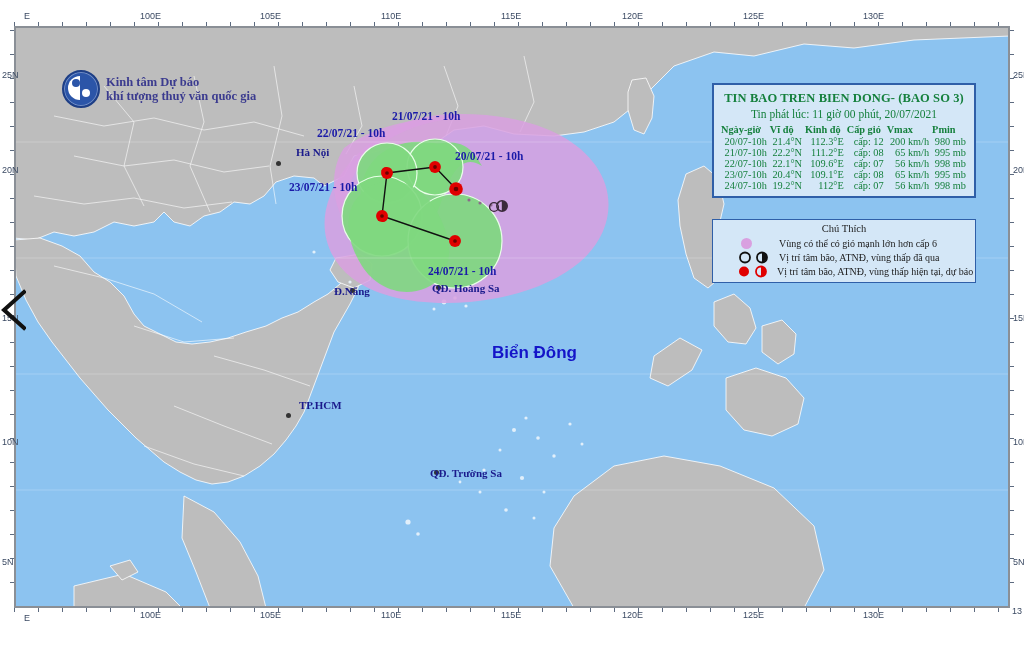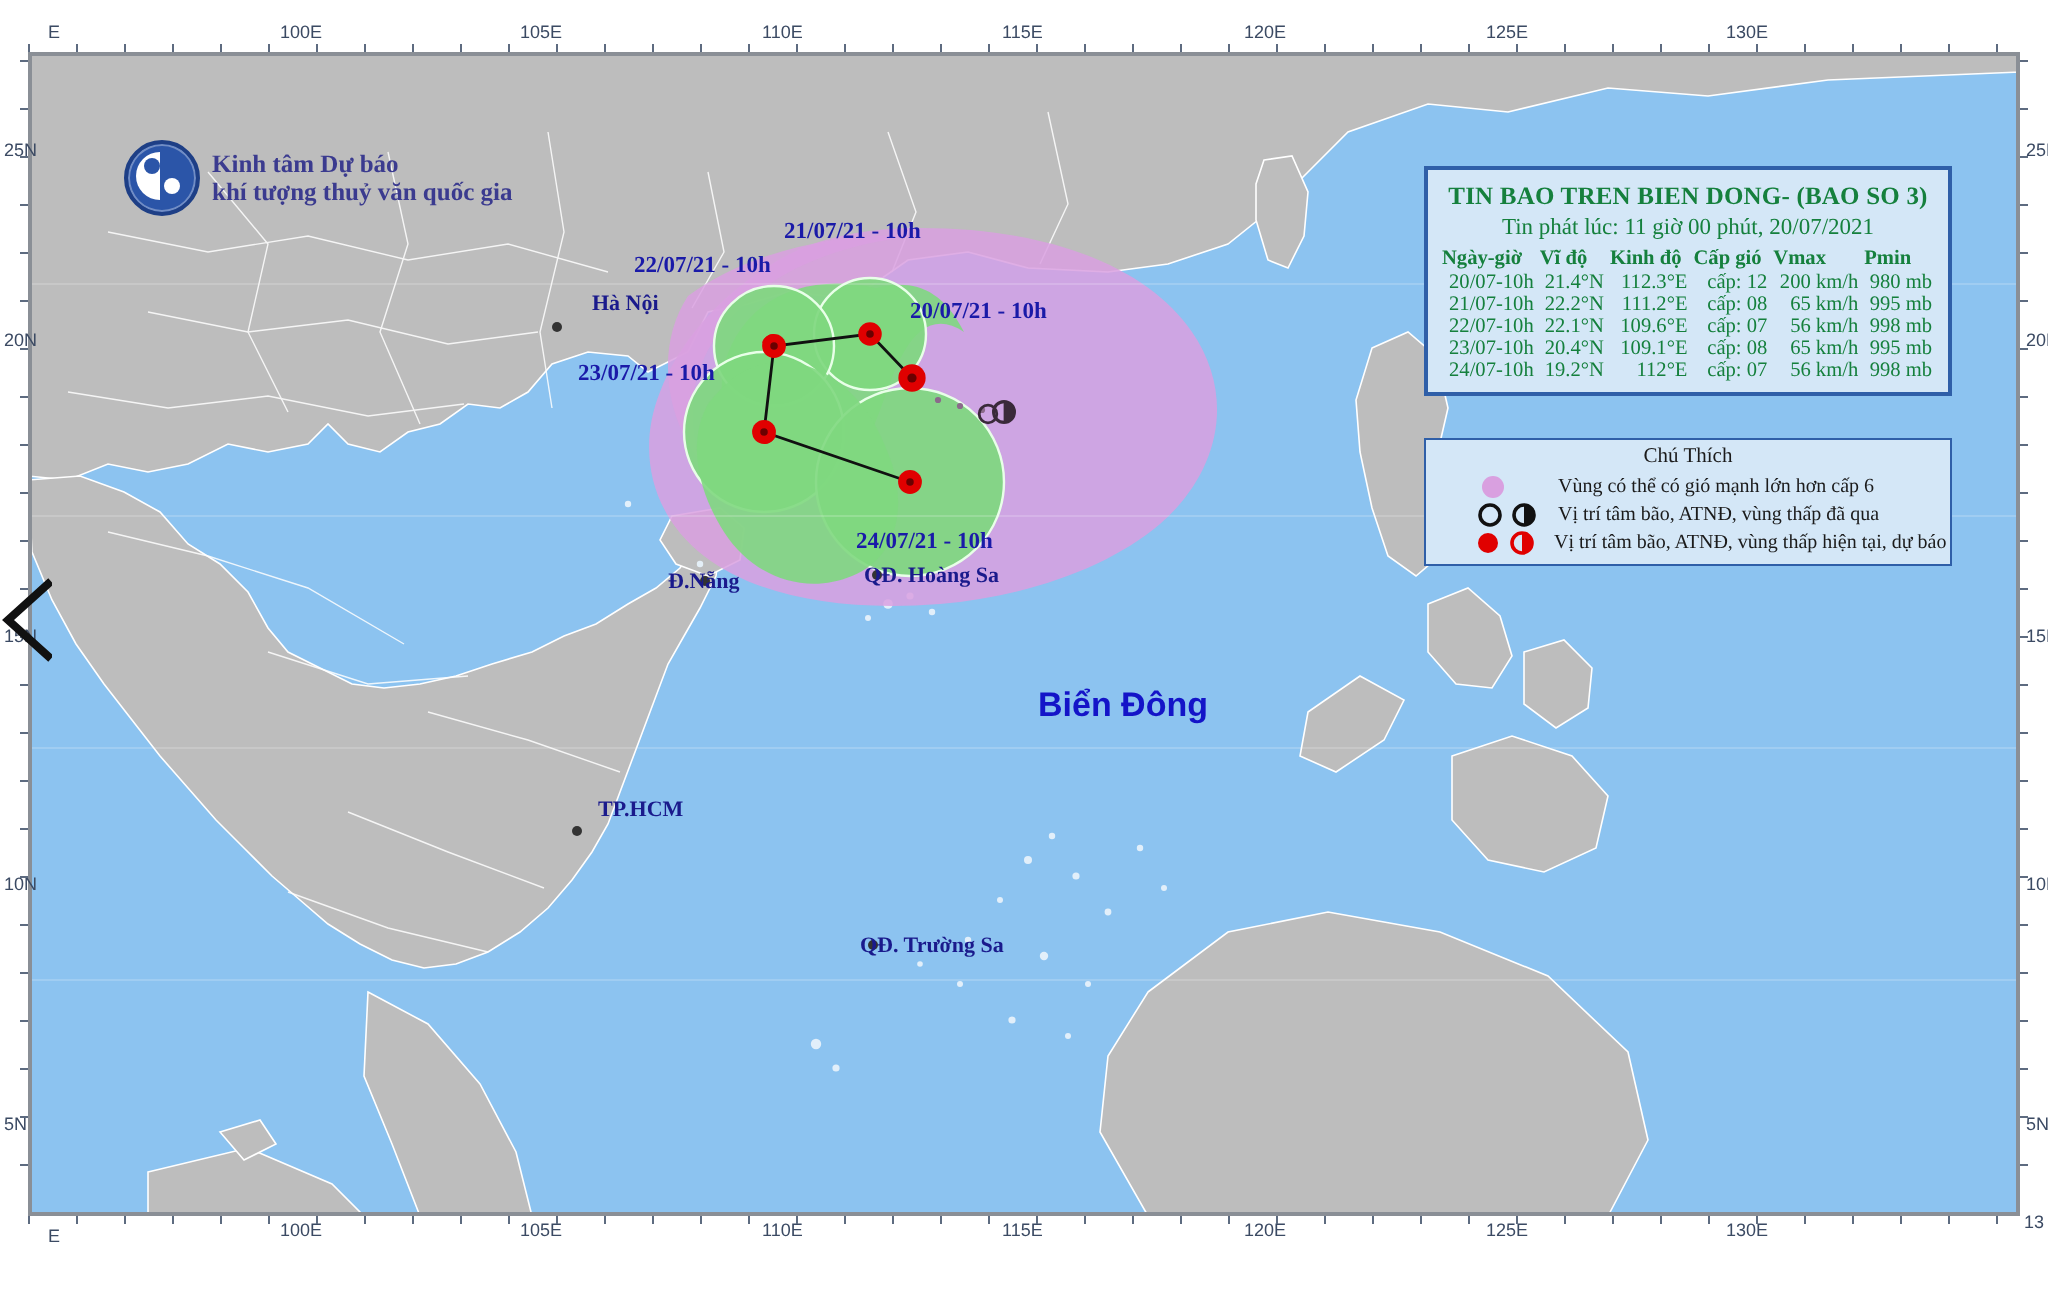--- a/index.html
+++ b/index.html
@@ -284,21 +284,21 @@
       </div>
 
     <div id="tracklabels">
         <div class="tlabel" style="left: 378px; top: 84px;">21/07/21 - 10h</div>
         <div class="tlabel" style="left: 303px; top: 101px;">22/07/21 - 10h</div>
         <div class="tlabel" style="left: 441px; top: 124px;">20/07/21 - 10h</div>
         <div class="tlabel" style="left: 275px; top: 155px;">23/07/21 - 10h</div>
         <div class="tlabel" style="left: 414px; top: 203px; margin-top: 36px;">24/07/21 - 10h</div>
       </div>
 
-    <div class="seaname" id="seaname" style="left: 478px; top: 317px; margin-left: 27px;">Biển Đông</div>
+    <div class="seaname" id="seaname" style="left: 478px; top: 317px;">Biển Đông</div>
 
     <div id="logo">
       <div class="badge">
         <div class="yin"></div>
           <div class="d1"></div>
           <div class="d2"></div>
       </div>
       <div class="caption">
         <div>Kinh tâm Dự báo</div>
         <div>khí tượng thuỷ văn quốc gia</div>

